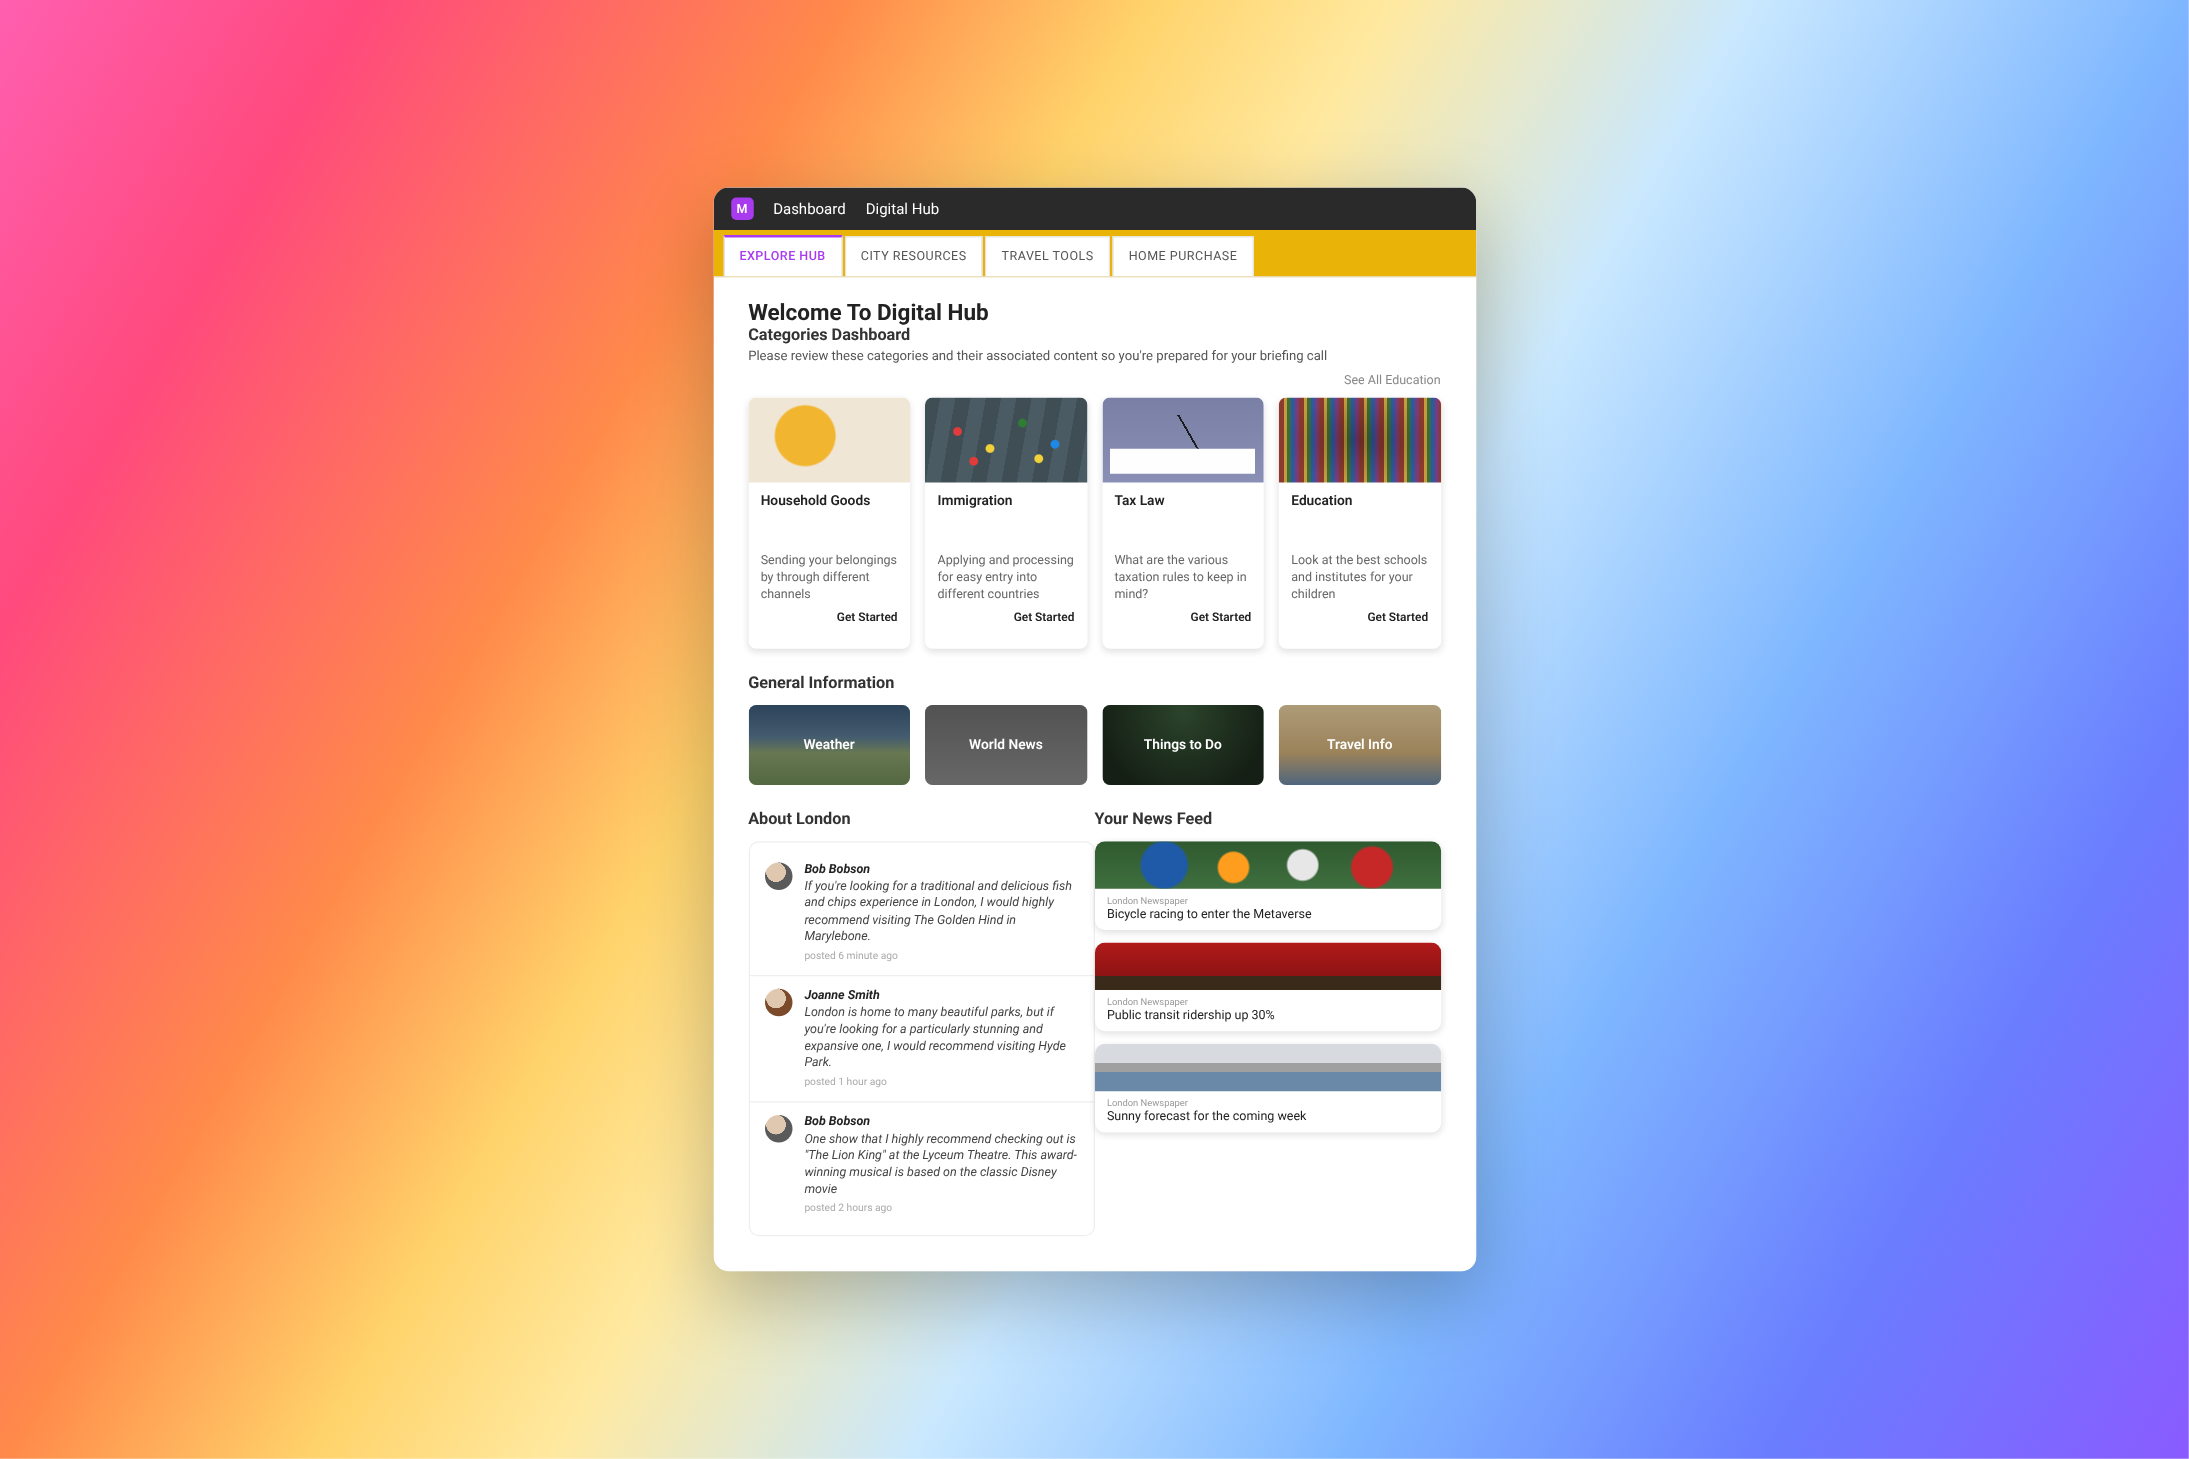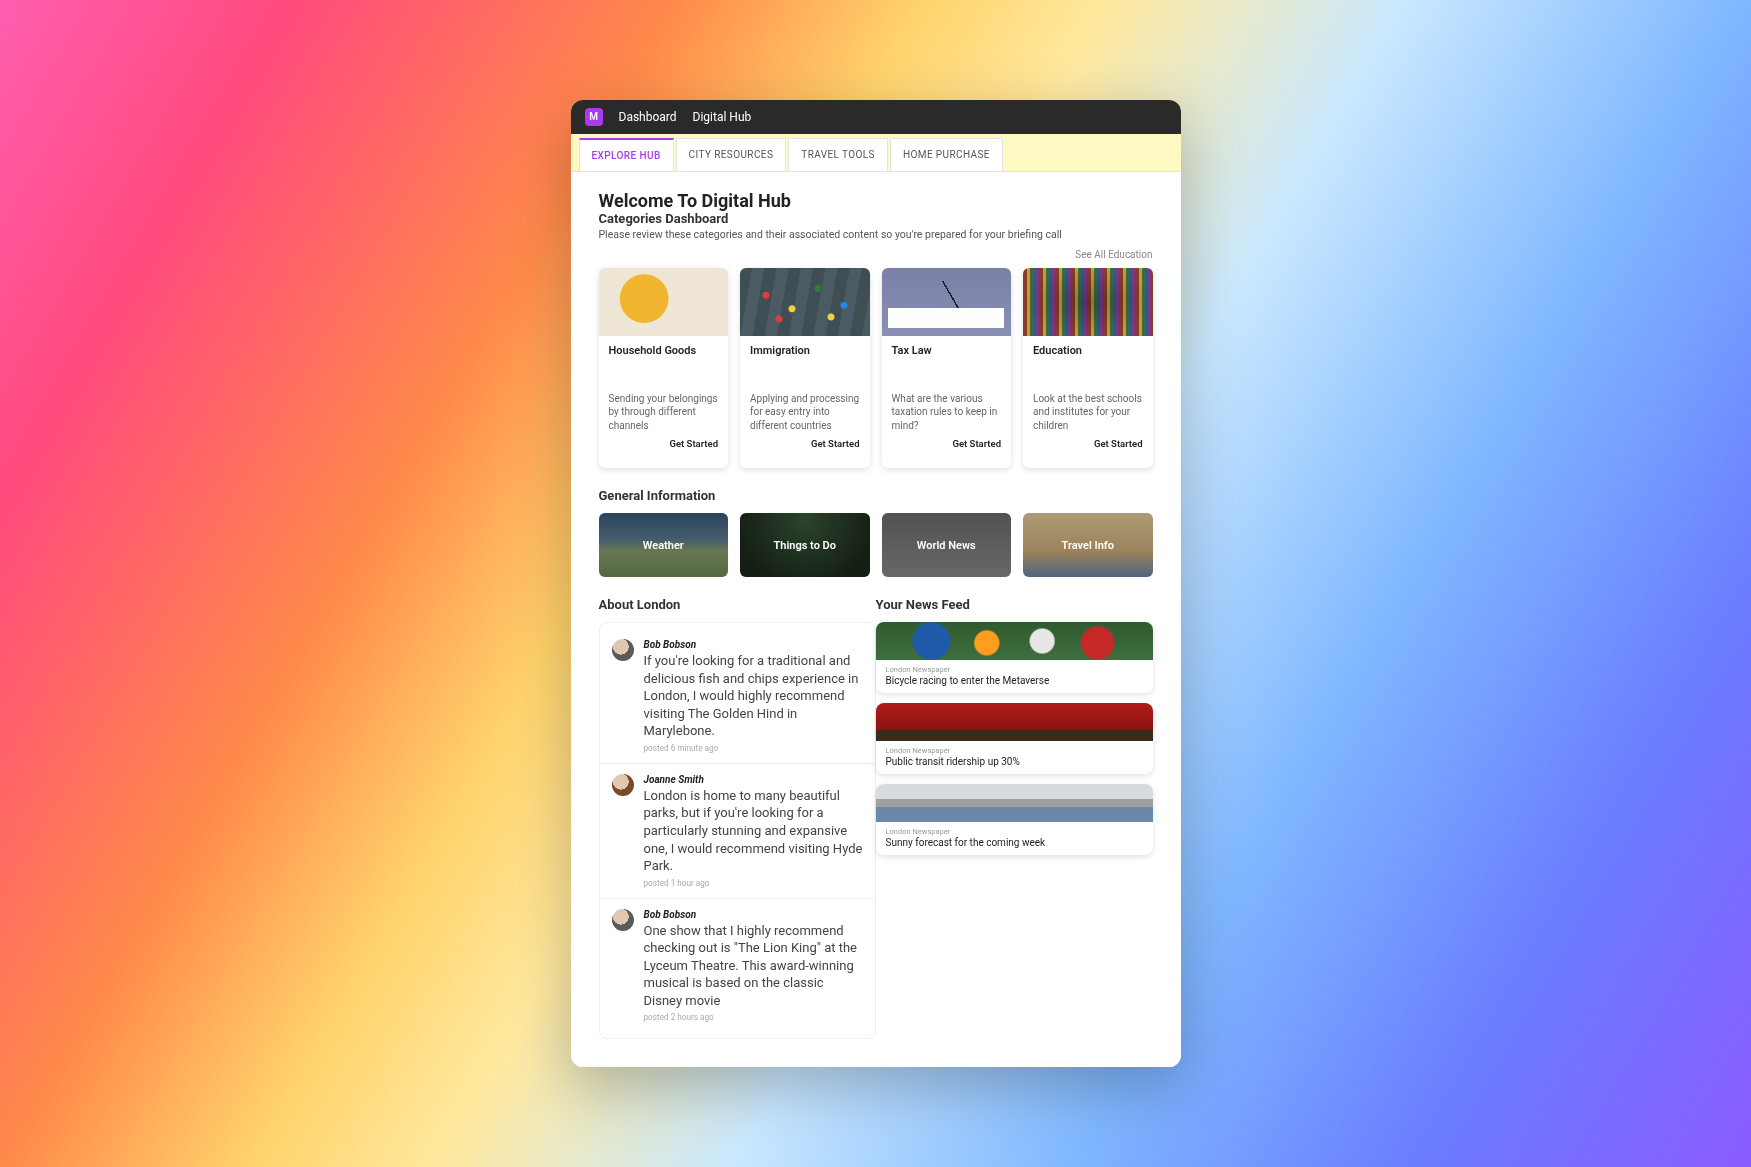--- a/index.html
+++ b/index.html
@@ -42,24 +42,25 @@
     width: 18px; height: 18px; border-radius: 4px;
     background: #a83bf0;
     color: #fff;
     display: flex; align-items: center; justify-content: center;
     font-size: 10px; font-weight: 600;
   }
   .titlebar a { color: #fff; text-decoration: none; cursor: pointer; }
 
   .tabs {
     display: flex;
-    background: #fef9c3;
+    background: #eab308;
     border-bottom: 1px solid #e3e3e3;
     padding-left: 8px;
     gap: 2px;
+    align-items: center;
   }
   .tab {
     font-size: 10px;
     letter-spacing: .4px;
     padding: 10px 12px;
     color: #555;
     background: #fff;
     border: 1px solid #e3e3e3;
     border-bottom: none;
     margin-top: 4px;
@@ -111,21 +112,21 @@
 
   .section-h { font-size: 13px; font-weight: 700; color: #333; margin: 20px 0 10px; }
 
   .two-col { display: grid; grid-template-columns: 1fr 1fr; }
 
   .panel { border: 1px solid #eee; border-radius: 8px; padding: 6px 0; }
   .post { display: flex; gap: 10px; padding: 10px 12px; border-bottom: 1px solid #eee; }
   .post:last-child { border-bottom: none; }
   .avatar { width: 22px; height: 22px; border-radius: 50%; flex-shrink: 0; }
   .post .who { font-size: 10px; font-weight: 700; color: #222; font-style: italic; }
-  .post .text { font-size: 13px; color: #444; line-height: 1.35; margin-top: 2px; }
+  .post .text { font-size: 10px; color: #444; line-height: 1.35; margin-top: 2px; font-style: italic; }
   .post .time { font-size: 8.2px; color: #aaa; margin-top: 3px; }
 
   .news { border-radius: 8px; box-shadow: 0 2px 6px rgba(0,0,0,.12); overflow: hidden; margin-bottom: 10px; cursor: pointer; }
   .news .img { height: 38px; }
   .news .meta { padding: 5px 10px 7px; }
   .news .src { font-size: 7.5px; color: #999; }
   .news .headline { font-size: 10px; color: #222; margin-top: 1px; }
 
   
   .img-chair {
@@ -253,28 +254,28 @@
 
     <div class="section-h">General Information</div>
 
     <div class="grid4">
       <div class="tile">
         <div class="bg bg-weather"></div>
           <div class="shade"></div>
         <span class="label">Weather</span>
       </div>
       <div class="tile">
+        <div class="bg bg-world"></div>
+          <div class="shade"></div>
+        <span class="label">World News</span>
+      </div>
+      <div class="tile">
         <div class="bg bg-things"></div>
           <div class="shade"></div>
         <span class="label">Things to Do</span>
-      </div>
-      <div class="tile">
-        <div class="bg bg-world"></div>
-          <div class="shade"></div>
-        <span class="label">World News</span>
       </div>
       <div class="tile">
         <div class="bg bg-travel"></div>
           <div class="shade"></div>
         <span class="label">Travel Info</span>
       </div>
     </div>
 
     <div class="two-col">
       <div>

